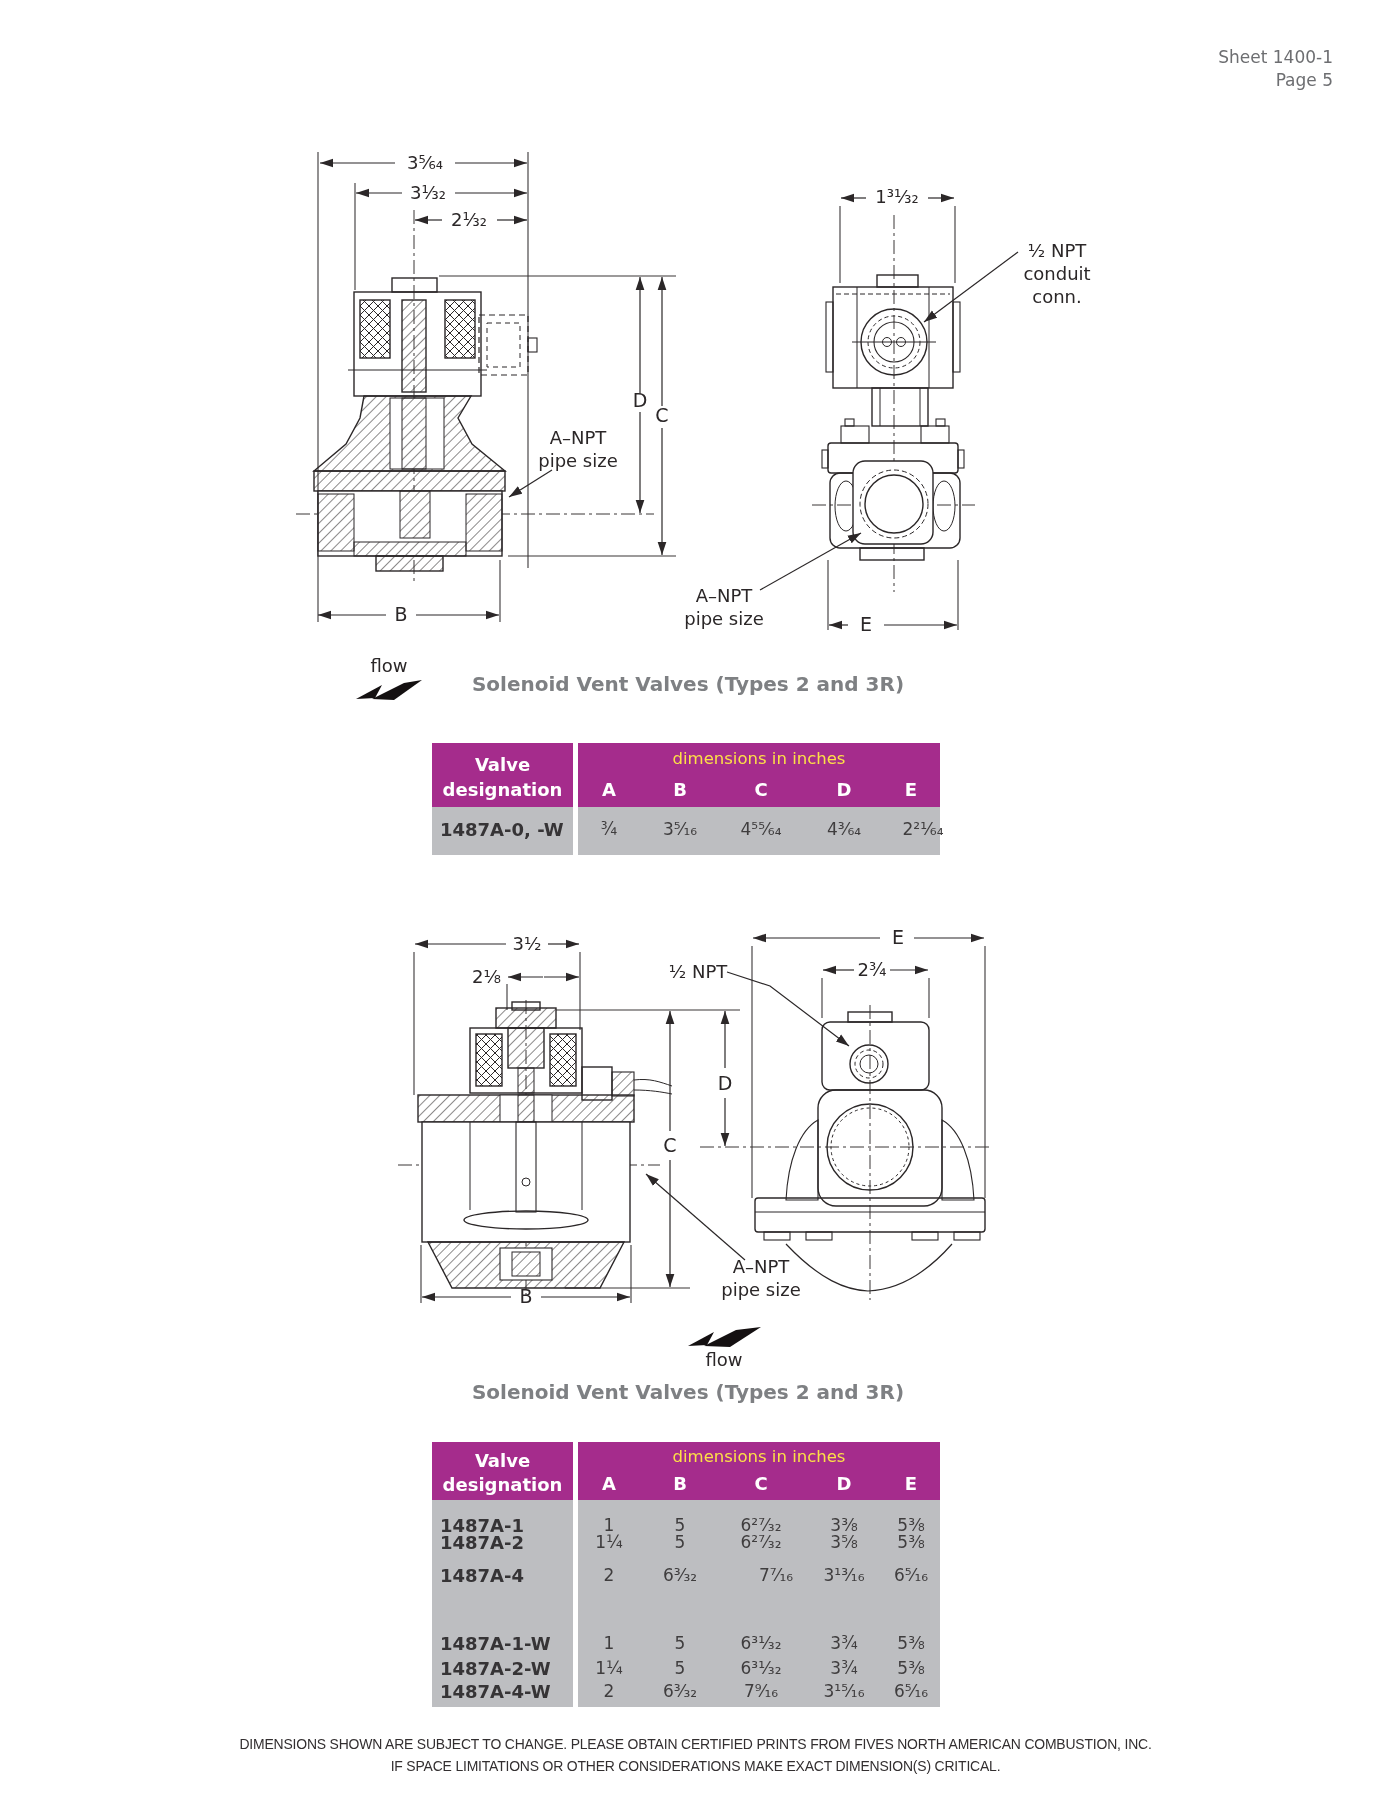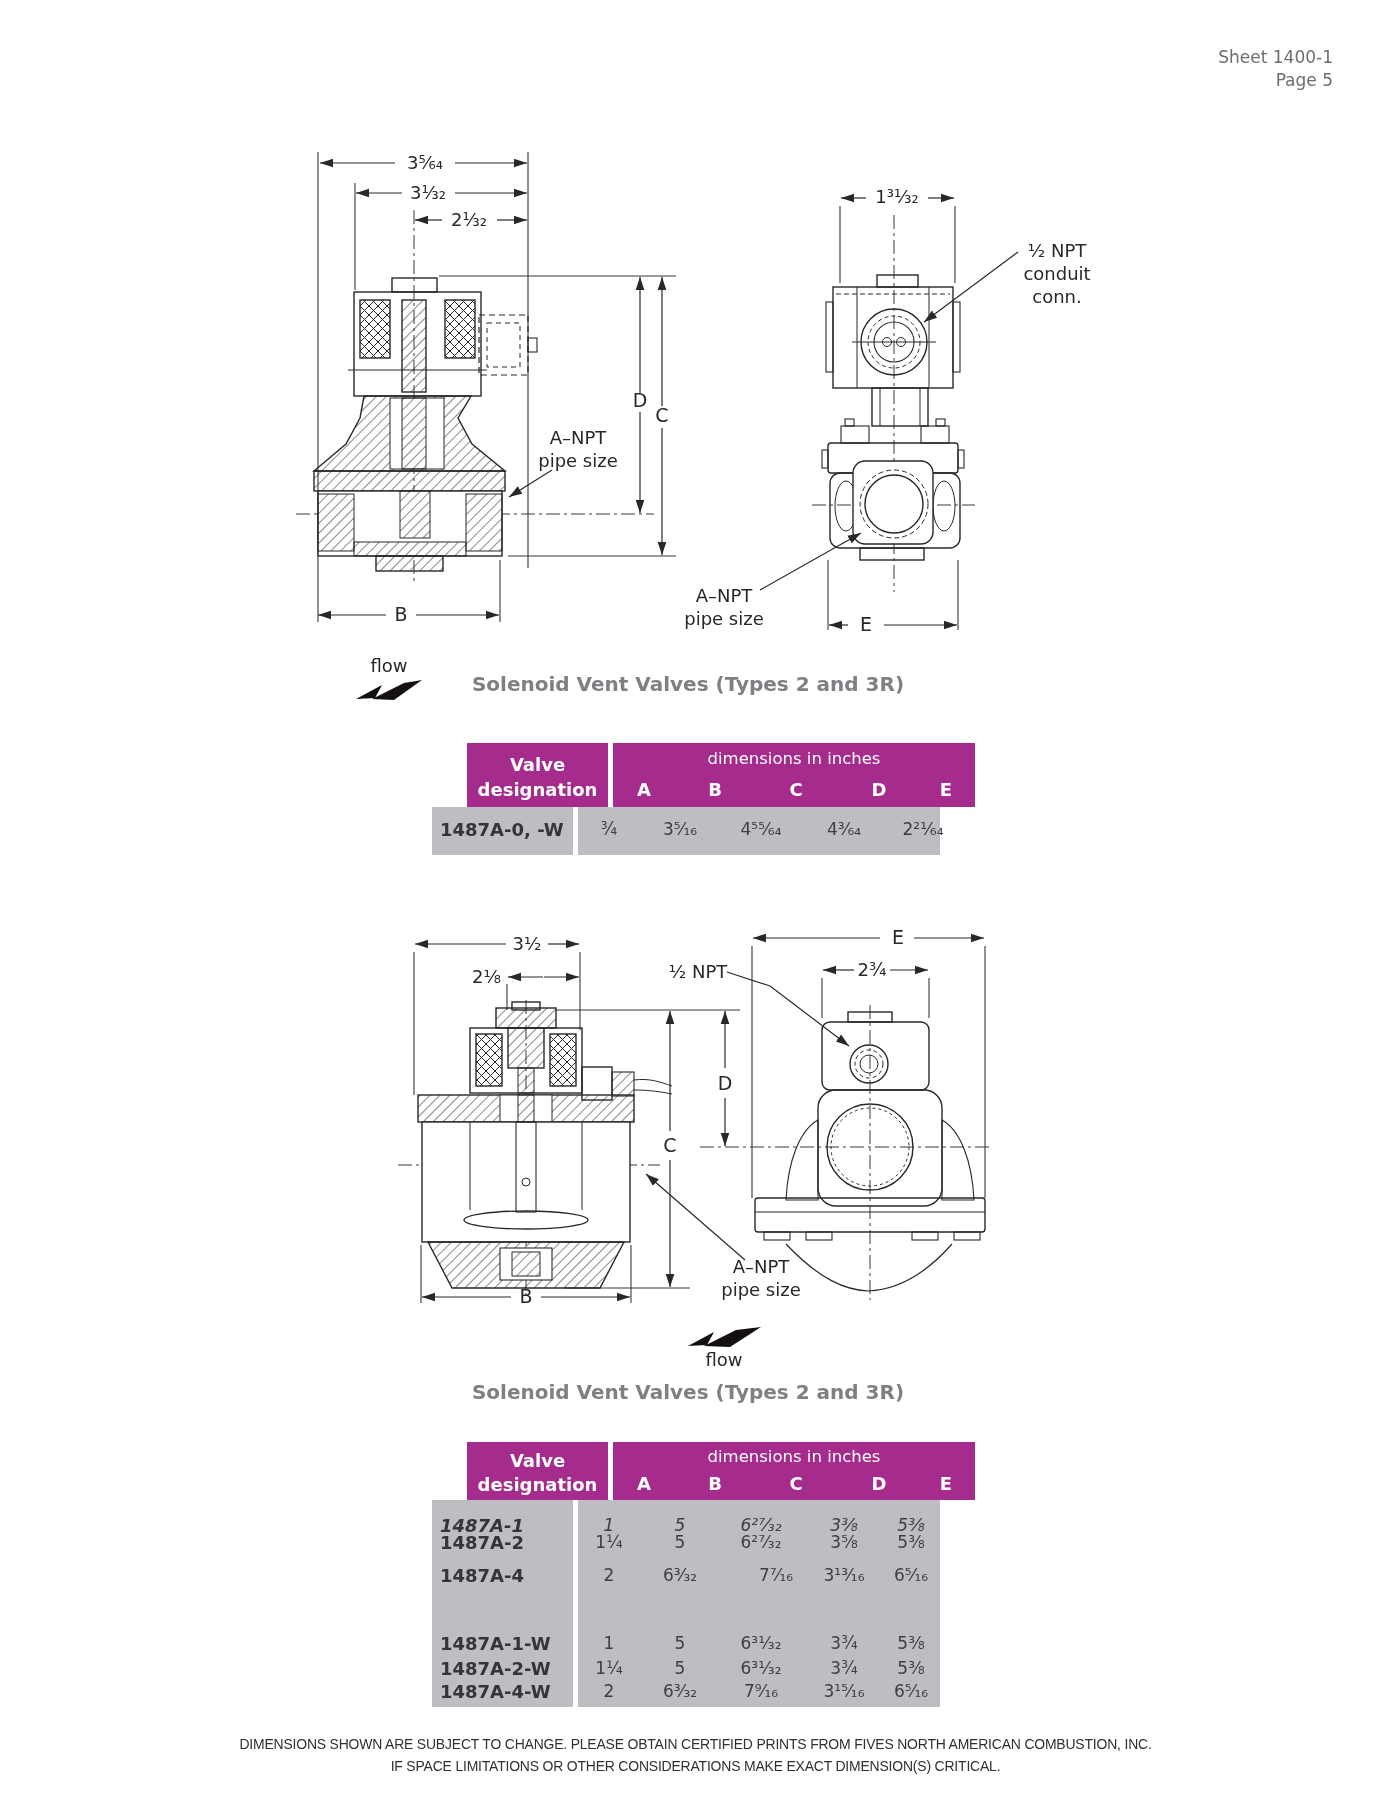--- a/index.html
+++ b/index.html
@@ -10,26 +10,26 @@
   .doc-title{top:66px;left:0;width:1391px;text-align:center;
              font-family:"DejaVu Serif",serif;font-size:24px;letter-spacing:1px;
              color:#a2368f;font-weight:600;}
   .sheet-ref{top:46px;right:58px;text-align:right;color:#6d6e71;font-size:17px;line-height:23px;}
   
   .caption{left:288px;width:800px;text-align:center;color:#7e8083;font-weight:bold;
            font-size:20px;line-height:25px;}
   
   .vtable{width:508px;}
   .blk{position:absolute;}
-  .mag{background:#a52c8c;margin-left:35px;}
+  .mag{background:#a52c8c;}
   .gry{background:#bdbec1;}
   .wht{color:#ffffff;}
   .hdr-col1{left:0;width:141px;top:0;text-align:center;}
   .hdr-dims{left:146px;width:362px;top:0;}
-  .span-hdr{position:absolute;left:0;width:100%;text-align:center;color:#ffffff;font-size:16.5px;}
+  .span-hdr{position:absolute;left:0;width:100%;text-align:center;color:#fde047;font-size:16.5px;}
   .col-letter{position:absolute;transform:translateX(-50%);color:#fff;font-weight:bold;font-size:18px;}
   .trow{position:absolute;left:0;width:508px;height:25px;padding-left:16px;}
   .cell-des{position:absolute;left:8px;font-weight:bold;font-size:18px;color:#363436;white-space:nowrap;}
   .cv{position:absolute;transform:translateX(-50%);font-size:17px;color:#3f3d3e;white-space:nowrap;}
   
   .footer{top:1733px;left:0;width:1391px;text-align:center;color:#332f30;
           font-size:15px;line-height:22px;transform:scaleX(.93);transform-origin:center;
           font-family:"Liberation Sans",sans-serif;letter-spacing:-.2px;}
   
   svg text{font-family:"DejaVu Sans",sans-serif;fill:#2b2728;}
@@ -331,21 +331,21 @@
       <div class="span-hdr" style="top:5px;">dimensions in inches</div>
       <span class="col-letter" style="left:31px;top:31px;">A</span>
       <span class="col-letter" style="left:102px;top:31px;">B</span>
       <span class="col-letter" style="left:183px;top:31px;">C</span>
       <span class="col-letter" style="left:266px;top:31px;">D</span>
       <span class="col-letter" style="left:333px;top:31px;">E</span>
     </div>
     <div class="blk gry" style="left:0;top:58px;width:141px;height:207px;"></div>
     <div class="blk gry" style="left:146px;top:58px;width:362px;height:207px;"></div>
 
-    <div class="trow" style="top:73px;font-style:italic;">
+    <div class="trow" style="top:73px;">
       <span class="cell-des">1487A-1</span>
       <span class="cv" style="left:177px;">1</span>
       <span class="cv" style="left:248px;">5</span>
       <span class="cv" style="left:329px;">6²⁷⁄₃₂</span>
       <span class="cv" style="left:412px;">3⅜</span>
       <span class="cv" style="left:479px;">5⅜</span>
     </div>
     <div class="trow" style="top:90px;">
       <span class="cell-des">1487A-2</span>
       <span class="cv" style="left:177px;">1¼</span>

